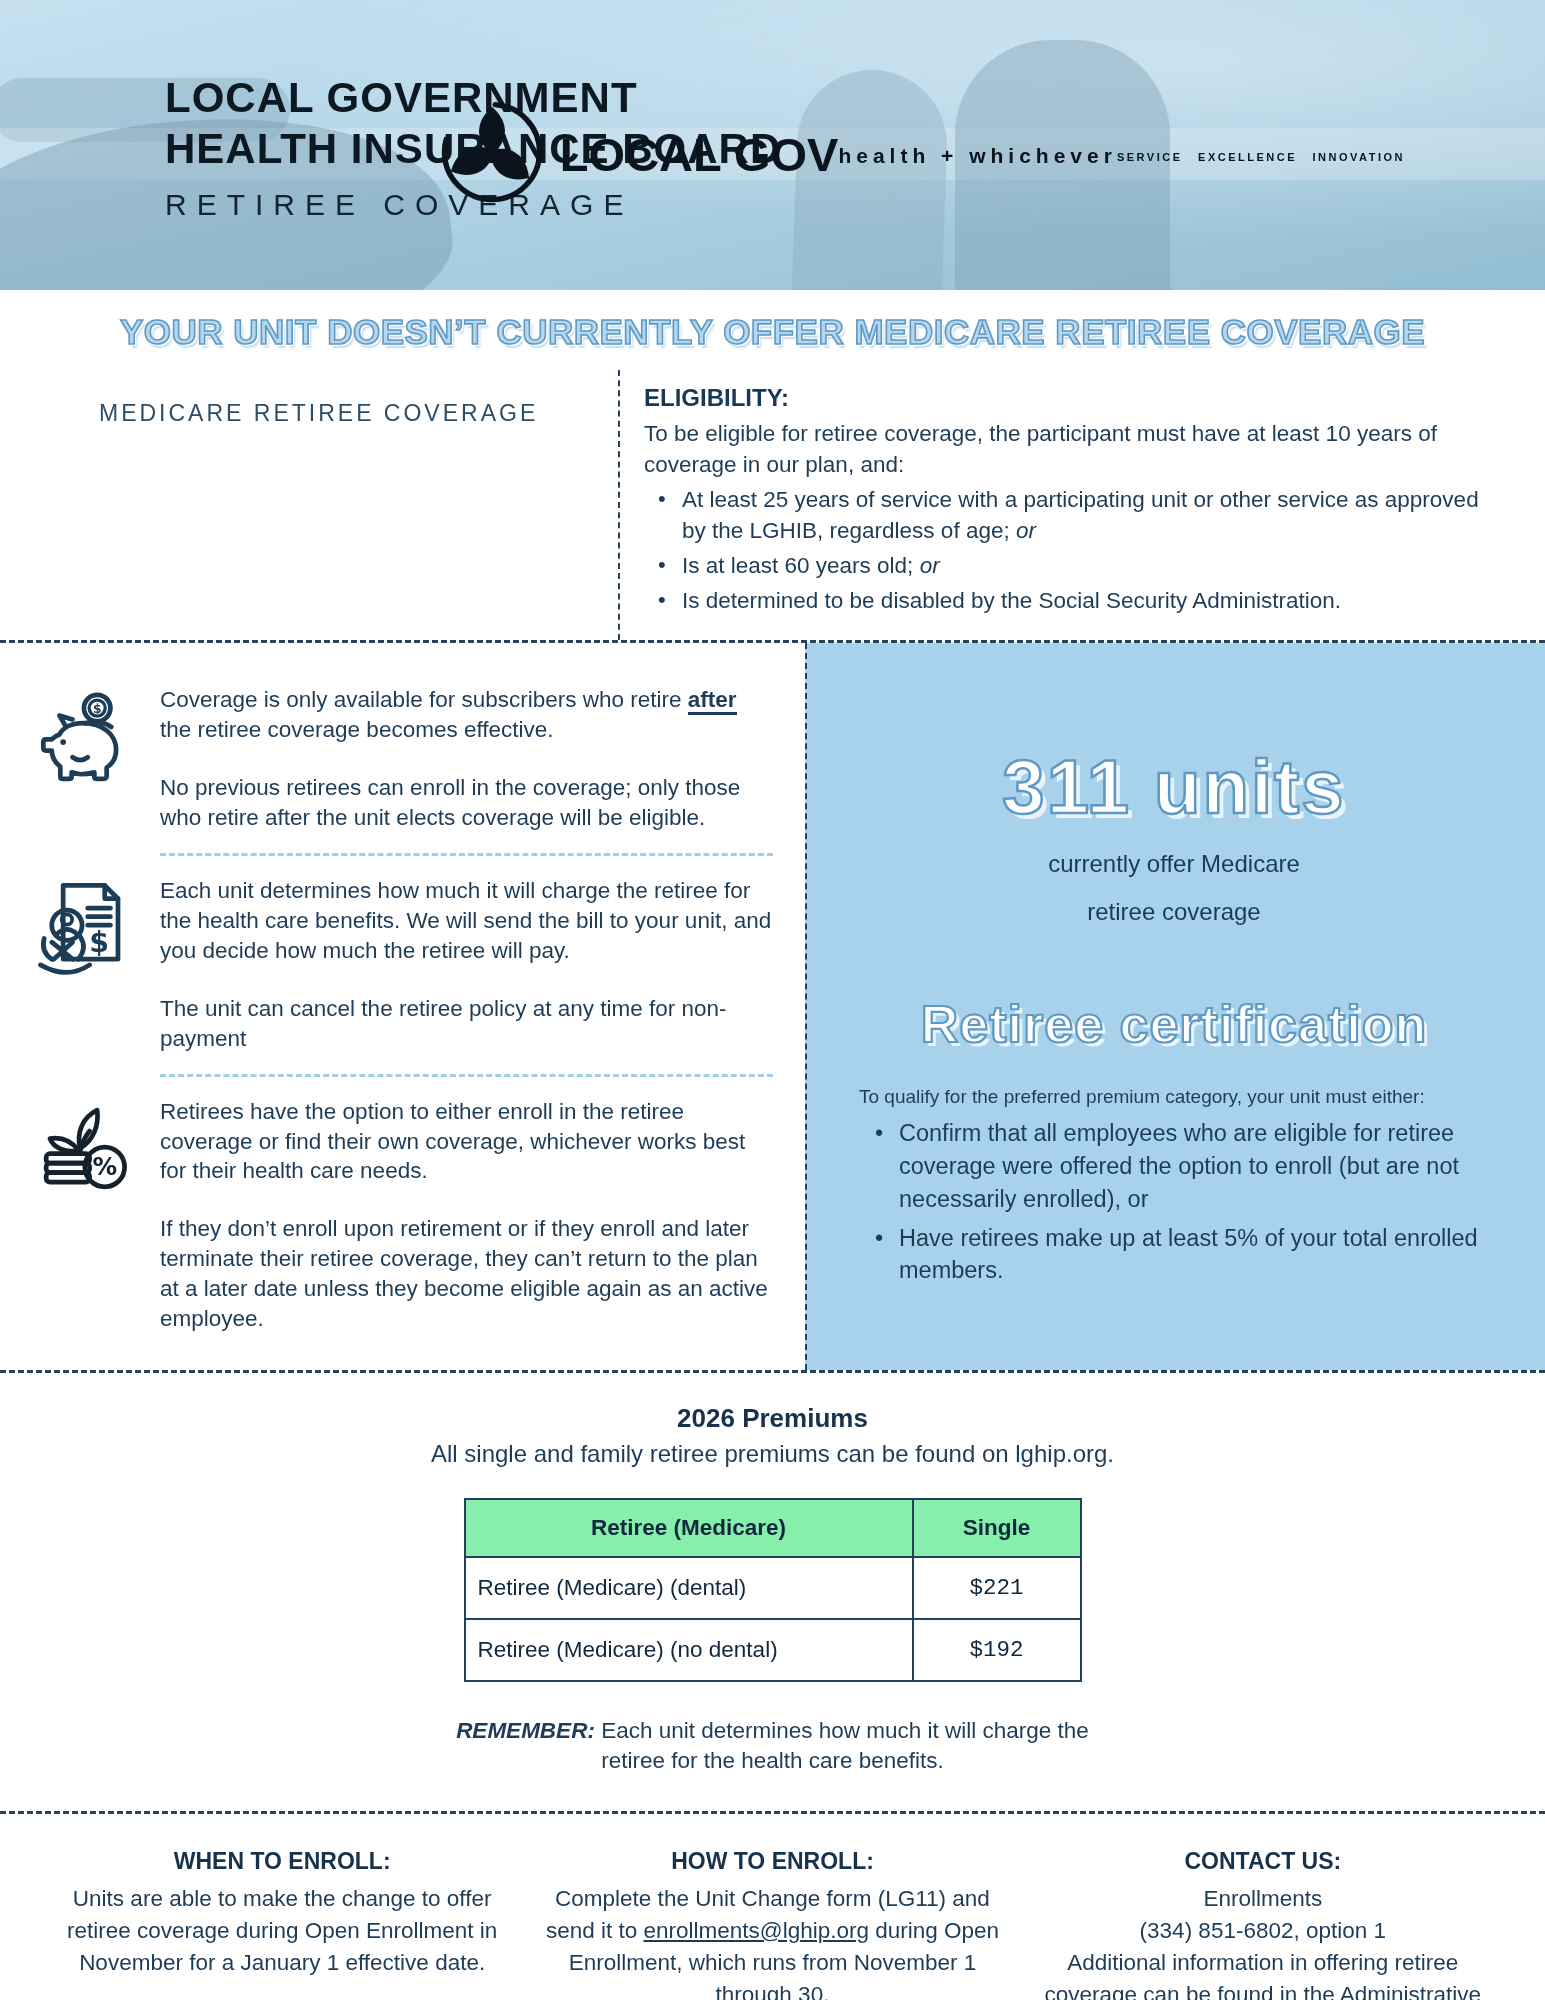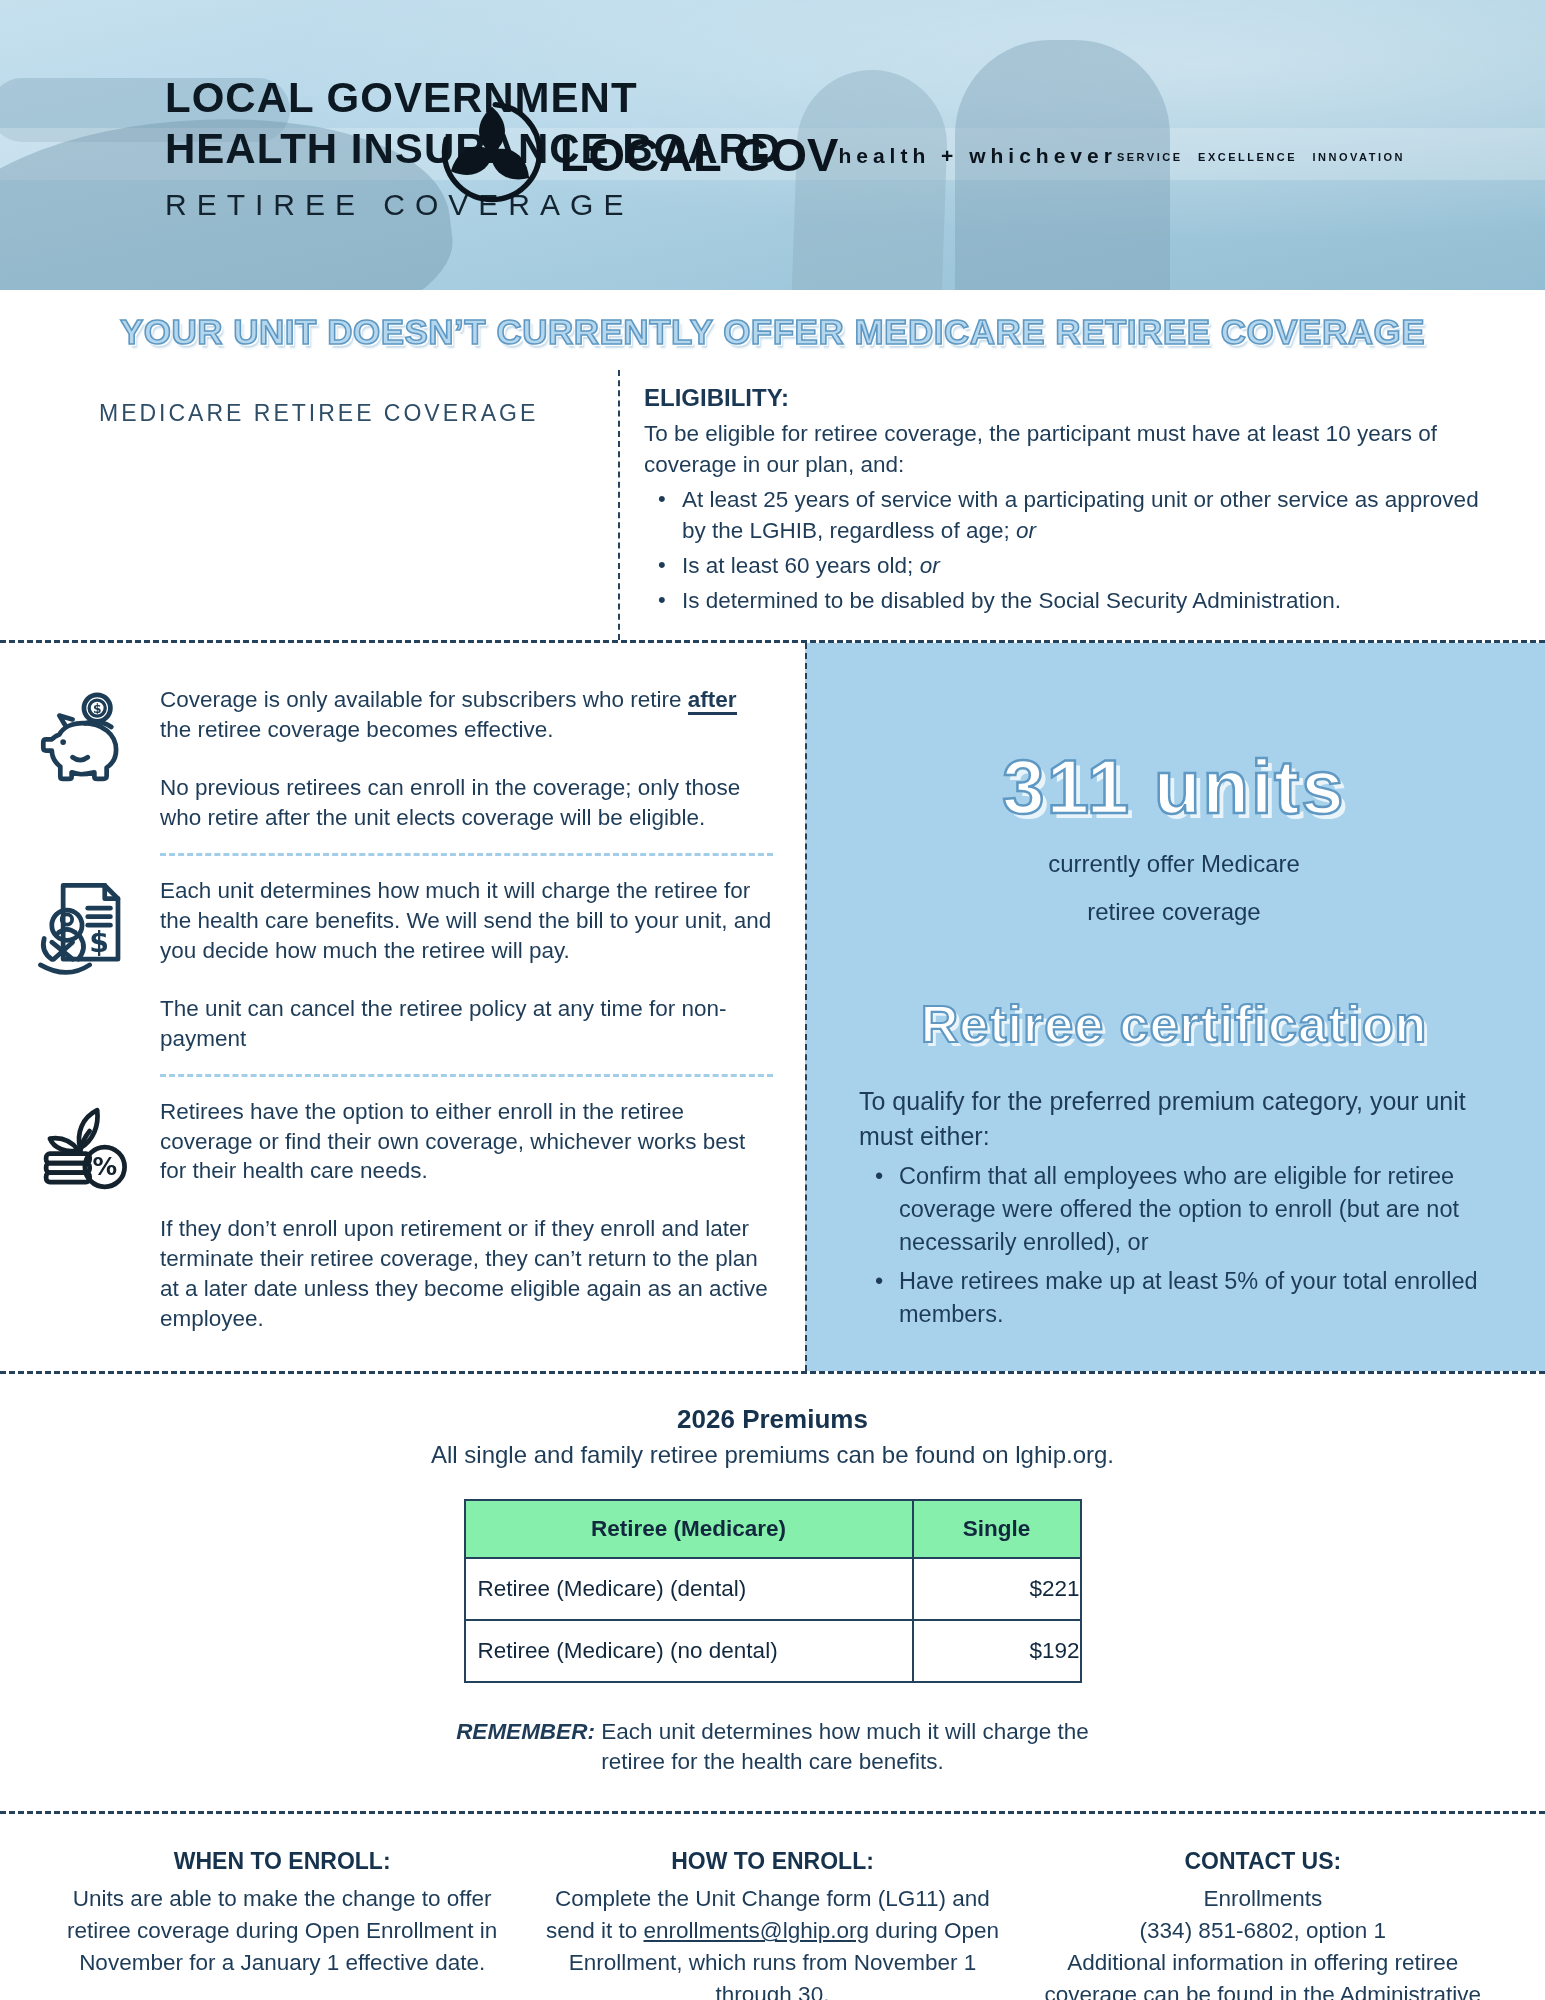--- a/index.html
+++ b/index.html
@@ -61,37 +61,37 @@
     text-align:center; font-size:76px; font-weight:800; letter-spacing:2px;
     color:#ffffff; -webkit-text-stroke:2.5px #5e98c3;
     text-shadow:5px 5px 0 rgba(255,255,255,.75);
   }
   .stat-caption { text-align:center; font-size:24px; line-height:2.0; color:#1c3a55; margin-top:10px; }
   .cert-head {
     text-align:center; font-size:52px; font-weight:800; letter-spacing:1px; margin-top:58px;
     color:#ffffff; -webkit-text-stroke:2.2px #5e98c3;
     text-shadow:4px 4px 0 rgba(255,255,255,.75);
   }
-  .cert-intro { font-size:25px; line-height:1.4; margin-top:30px; }
+  .cert-intro { font-size:19px; line-height:1.4; margin-top:30px; }
   .cert-list { margin-top:4px; }
   .cert-list li { list-style:none; position:relative; padding-left:40px; font-size:23.5px; line-height:1.4; margin-top:6px; }
   .cert-list li::before { content:"•"; position:absolute; left:16px; top:0; color:#1e3c58; }
   .mid-rule { border-top:3px dashed #24425c; }
   
   .premiums { padding:30px 0 34px; text-align:center; }
   .prem-head { font-size:26px; font-weight:800; color:#16324d; }
   .prem-sub { font-size:24px; margin-top:6px; }
   table.prem { border-collapse:collapse; margin:30px auto 0; }
   table.prem th, table.prem td { border:2px solid #24425c; font-size:22.5px; color:#12283e; }
   table.prem th { background:#86efac; font-weight:800; height:58px; }
   table.prem th.c1 { width:448px; }
   table.prem th.c2 { width:168px; }
   table.prem td { height:62px; }
   table.prem td.c1 { text-align:left; padding-left:12px; }
-  table.prem td.c2 { text-align:right; }
+  table.prem td.c2 { text-align:center;font-family:Liberation Mono, monospace; }
   .remember { width:660px; margin:34px auto 0; font-size:22.5px; line-height:1.35; }
   .remember .rem { font-weight:800; font-style:italic; }
   
   .footer-rule { border-top:3px dashed #24425c; }
   .footer { display:flex; padding:34px 52px 30px; gap:30px; }
   .f-col { flex:1; text-align:center; }
   .f-head { font-size:23px; font-weight:800; color:#16324d; }
   .f-body { font-size:22.5px; line-height:1.42; margin-top:8px; }
   .f-body a { color:#1e3c58; }
   svg text { font-family:"DejaVu Sans", sans-serif; }

